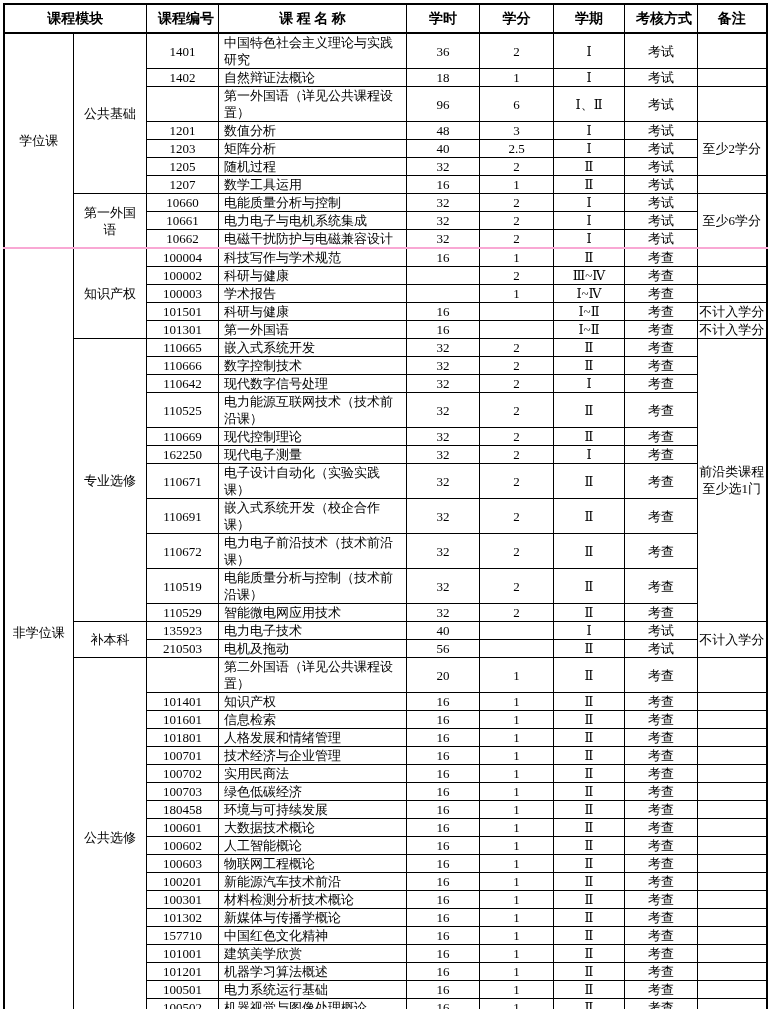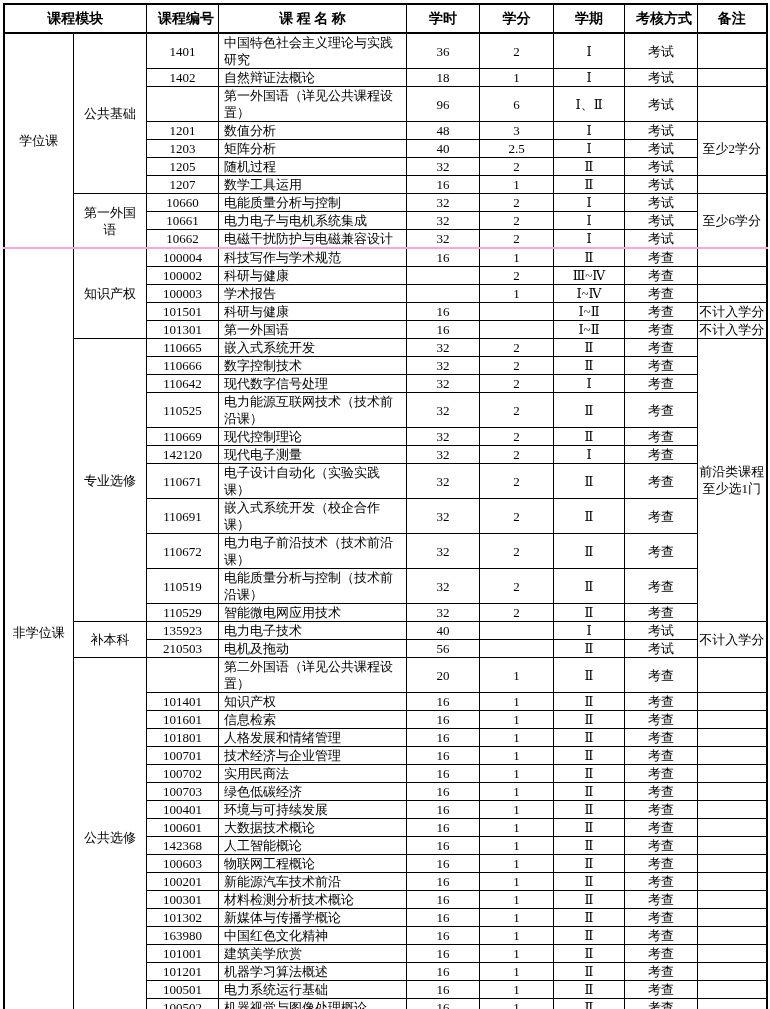--- a/index.html
+++ b/index.html
@@ -264,21 +264,21 @@
       </tr>
       <tr>
         <td class="c-code">110669</td>
         <td class="c-name">现代控制理论</td>
         <td class="c-hours">32</td>
         <td class="c-credits">2</td>
         <td class="c-semester">Ⅱ</td>
         <td class="c-assess">考查</td>
       </tr>
       <tr>
-        <td class="c-code">142120</td>
+        <td class="c-code">162250</td>
         <td class="c-name">现代电子测量</td>
         <td class="c-hours">32</td>
         <td class="c-credits">2</td>
         <td class="c-semester">Ⅰ</td>
         <td class="c-assess">考查</td>
       </tr>
       <tr>
         <td class="c-code">110671</td>
         <td class="c-name">电子设计自动化（实验实践课）</td>
         <td class="c-hours">32</td>
@@ -394,39 +394,39 @@
       <tr>
         <td class="c-code">100703</td>
         <td class="c-name">绿色低碳经济</td>
         <td class="c-hours">16</td>
         <td class="c-credits">1</td>
         <td class="c-semester">Ⅱ</td>
         <td class="c-assess">考查</td>
         <td class="c-remark"></td>
       </tr>
       <tr>
-        <td class="c-code">100401</td>
+        <td class="c-code">180458</td>
         <td class="c-name">环境与可持续发展</td>
         <td class="c-hours">16</td>
         <td class="c-credits">1</td>
         <td class="c-semester">Ⅱ</td>
         <td class="c-assess">考查</td>
         <td class="c-remark"></td>
       </tr>
       <tr>
         <td class="c-code">100601</td>
         <td class="c-name">大数据技术概论</td>
         <td class="c-hours">16</td>
         <td class="c-credits">1</td>
         <td class="c-semester">Ⅱ</td>
         <td class="c-assess">考查</td>
         <td class="c-remark"></td>
       </tr>
       <tr>
-        <td class="c-code">142368</td>
+        <td class="c-code">100602</td>
         <td class="c-name">人工智能概论</td>
         <td class="c-hours">16</td>
         <td class="c-credits">1</td>
         <td class="c-semester">Ⅱ</td>
         <td class="c-assess">考查</td>
         <td class="c-remark"></td>
       </tr>
       <tr>
         <td class="c-code">100603</td>
         <td class="c-name">物联网工程概论</td>
@@ -457,21 +457,21 @@
       <tr>
         <td class="c-code">101302</td>
         <td class="c-name">新媒体与传播学概论</td>
         <td class="c-hours">16</td>
         <td class="c-credits">1</td>
         <td class="c-semester">Ⅱ</td>
         <td class="c-assess">考查</td>
         <td class="c-remark"></td>
       </tr>
       <tr>
-        <td class="c-code">163980</td>
+        <td class="c-code">157710</td>
         <td class="c-name">中国红色文化精神</td>
         <td class="c-hours">16</td>
         <td class="c-credits">1</td>
         <td class="c-semester">Ⅱ</td>
         <td class="c-assess">考查</td>
         <td class="c-remark"></td>
       </tr>
       <tr>
         <td class="c-code">101001</td>
         <td class="c-name">建筑美学欣赏</td>

